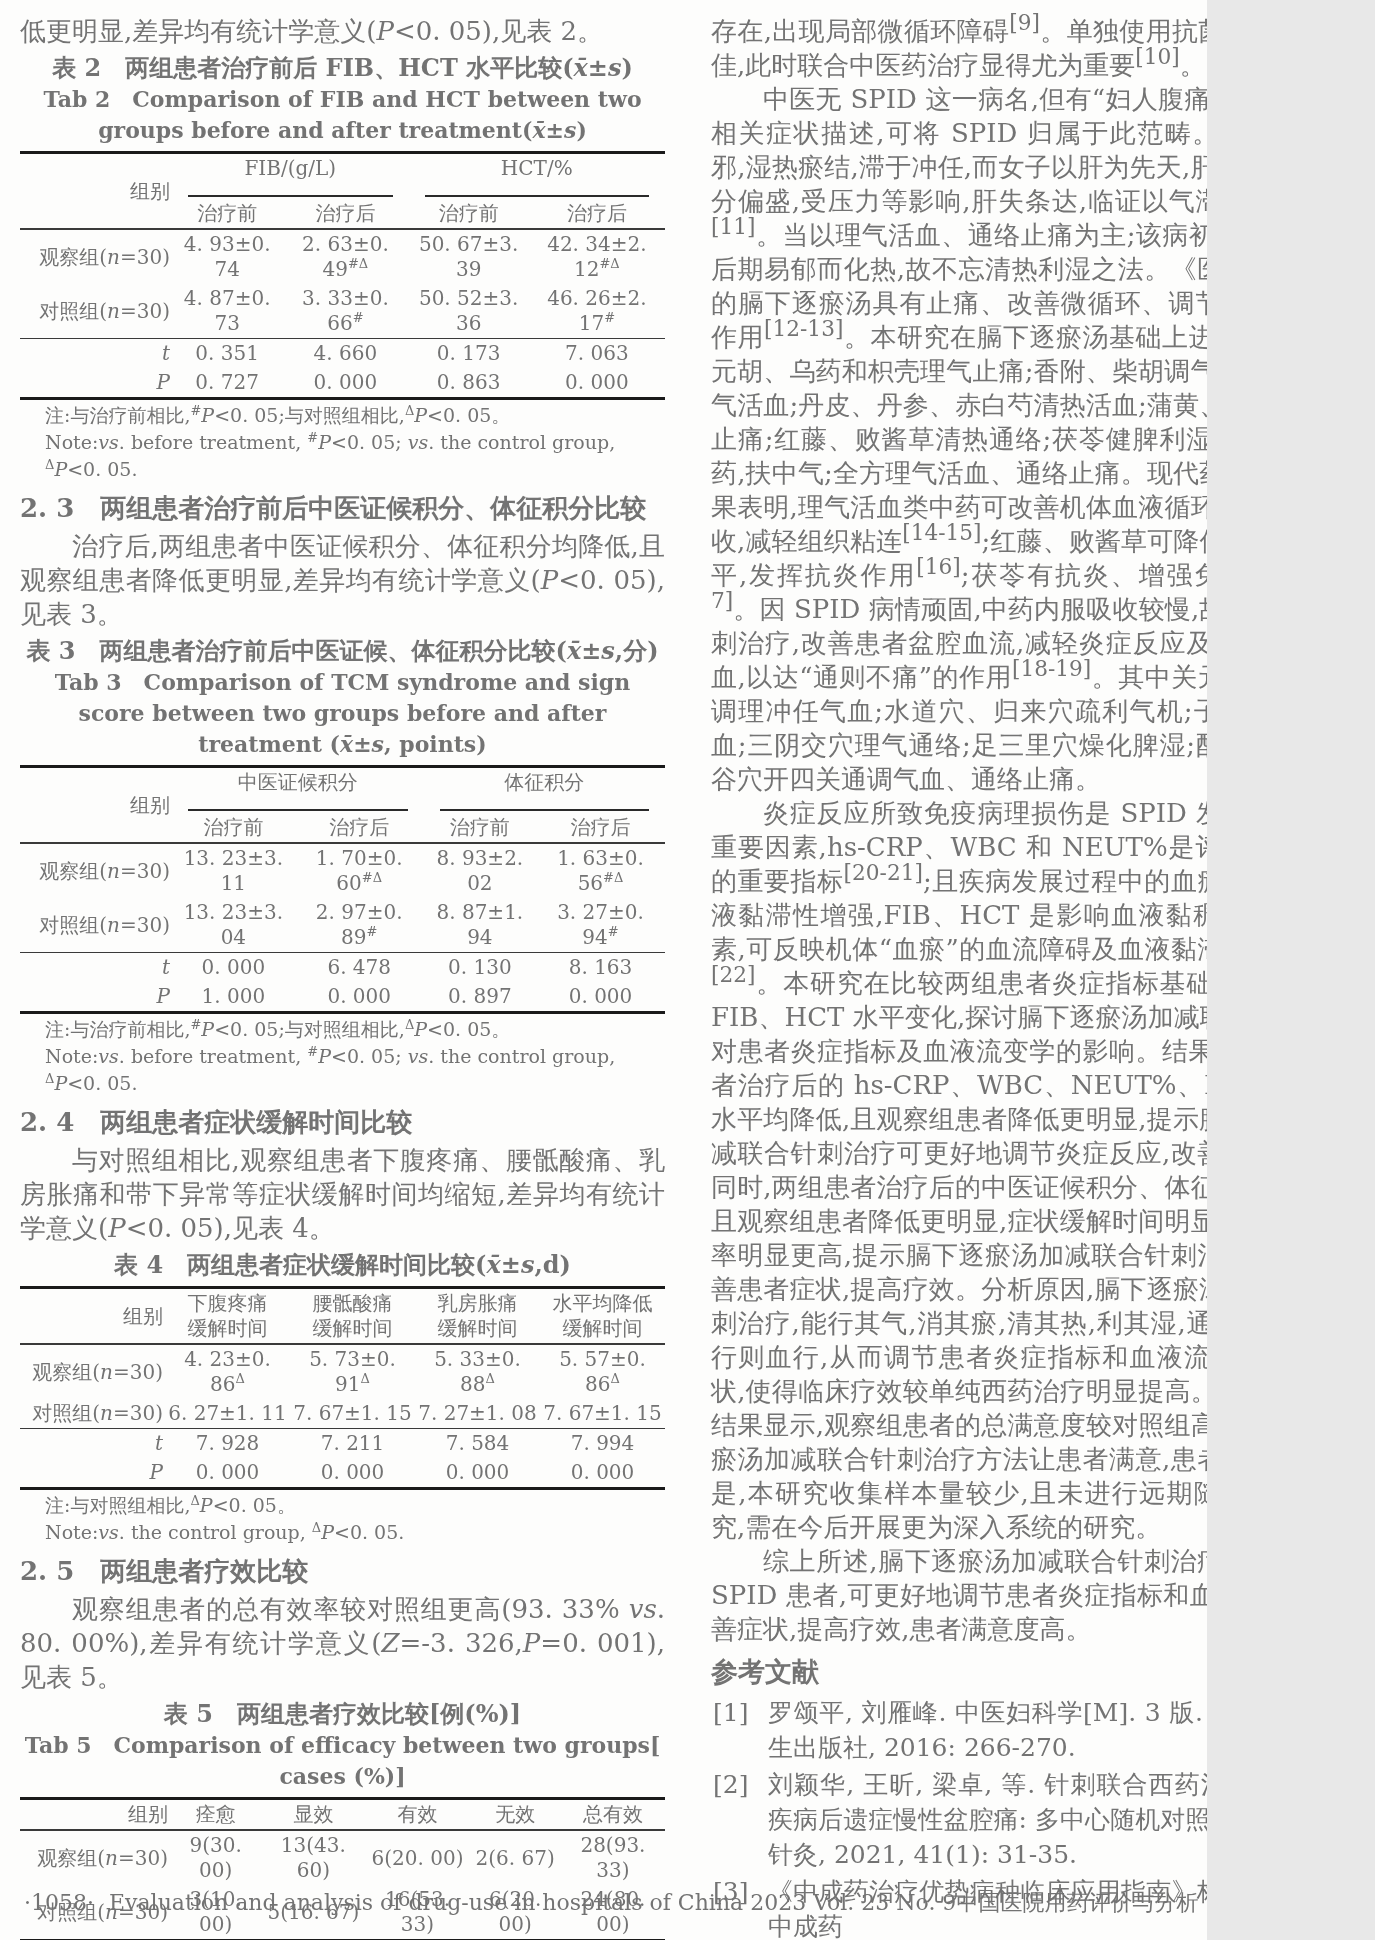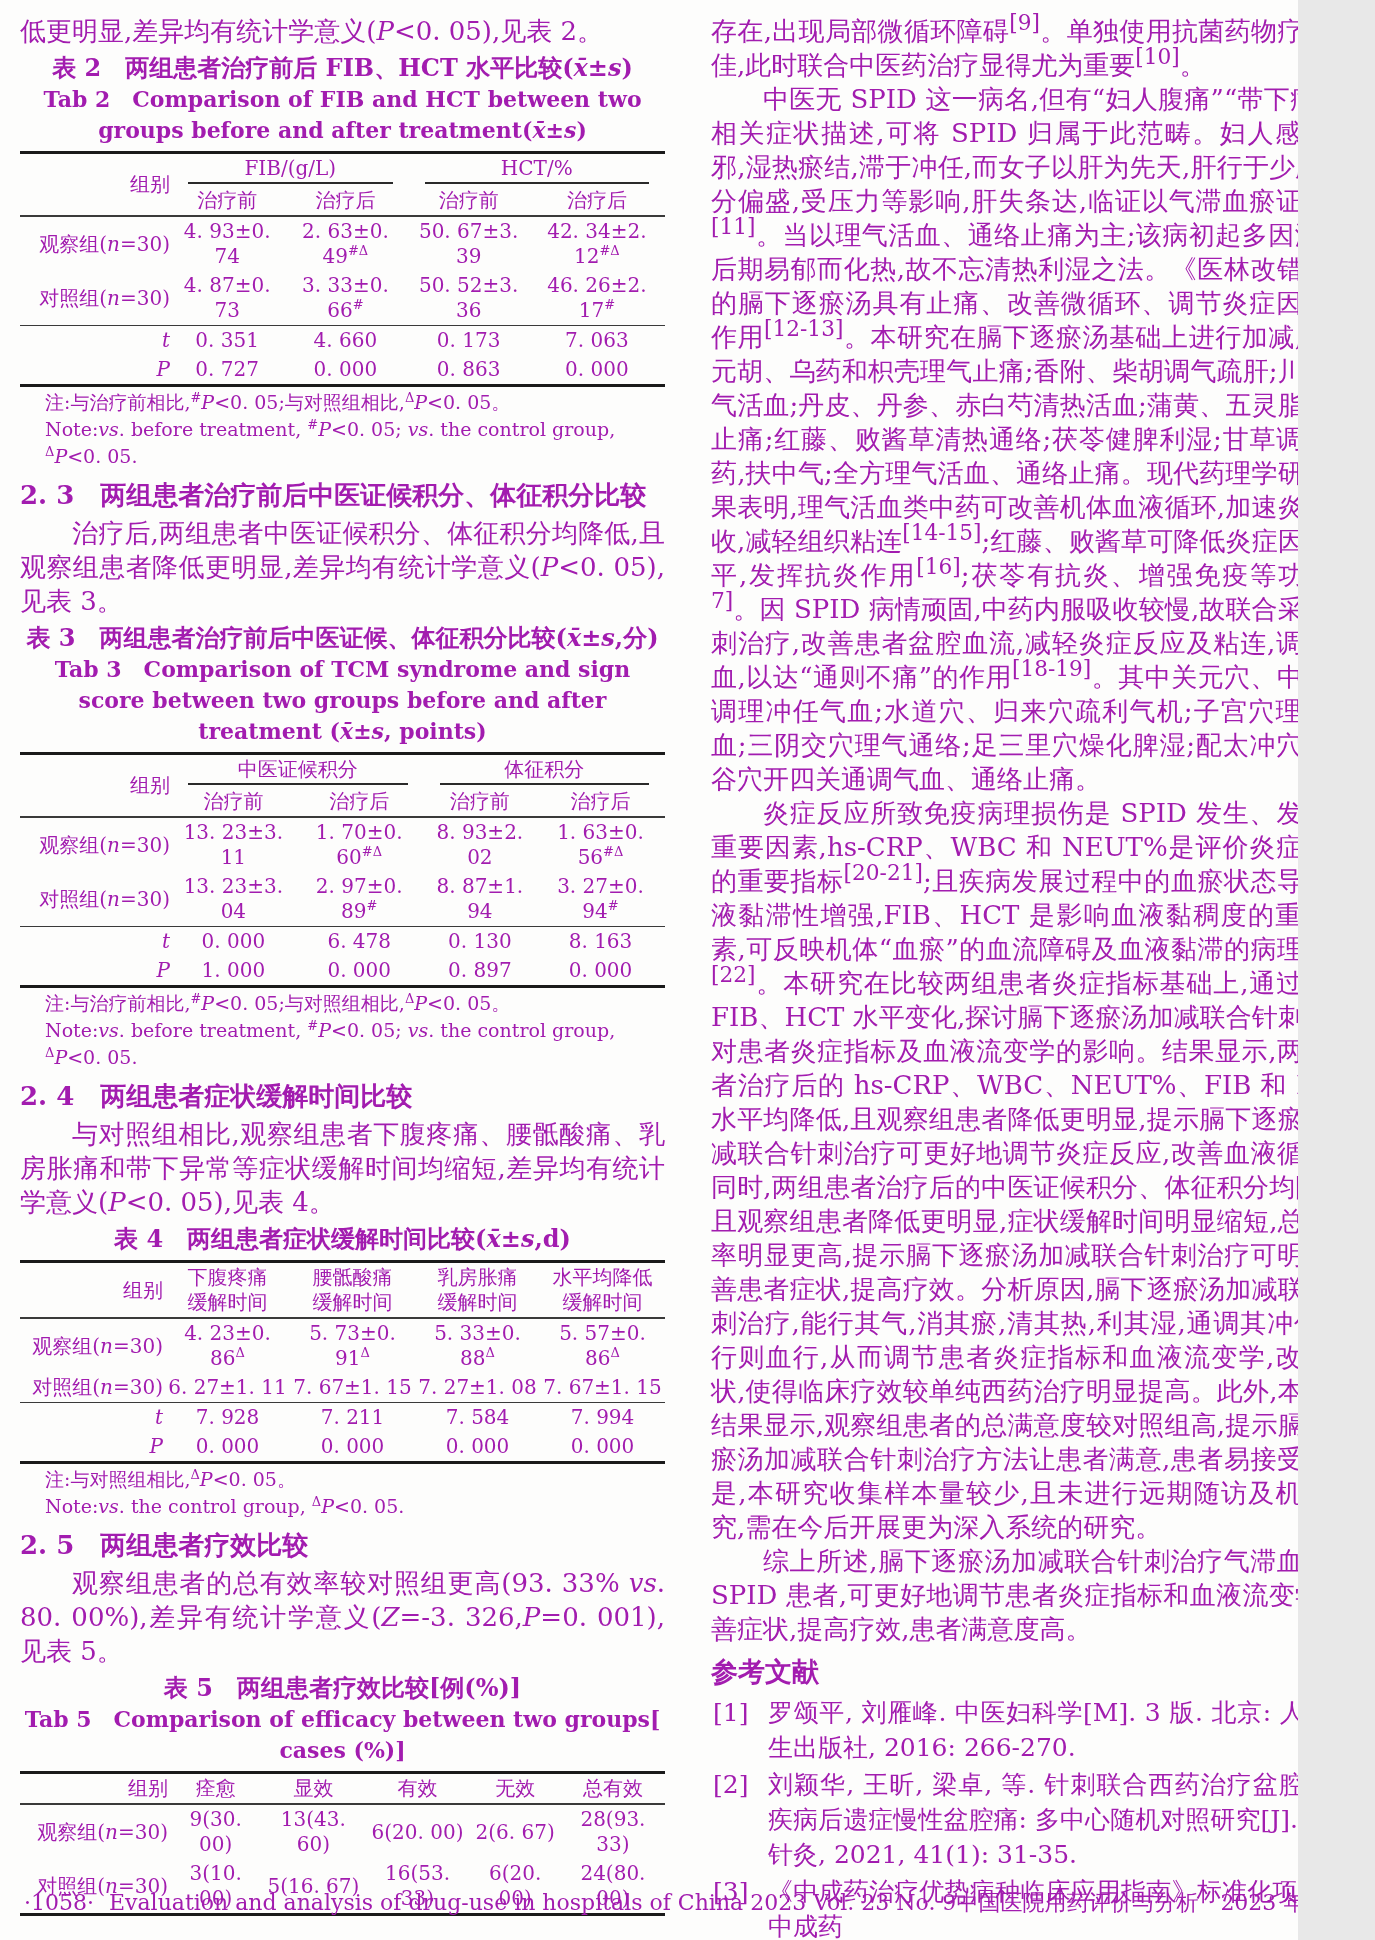--- a/index.html
+++ b/index.html
@@ -1,32 +1,32 @@
 <!DOCTYPE html>
 <html><head>
 <meta charset="utf-8">
 <style>
   html,body{margin:0;padding:0;background:#e8e8e8;}
-  .page{position:relative;width:1298px;height:1940px;background:#fdfdfc;overflow:hidden;
-        font-family:"DejaVu Serif","Liberation Serif",serif;color:#a21caf;}
+  .page{position:relative;width:1207px;height:1940px;background:#fdfdfc;overflow:hidden;
+        font-family:"DejaVu Serif","Liberation Serif",serif;color:#737373;}
   .columns{position:absolute;top:14px;left:20px;display:flex;gap:46px;}
   .col{width:645px;}
   .para{margin:0;font-size:26px;line-height:34px;text-align:justify;text-indent:52px;word-break:break-all;}
   .para.cont{text-indent:0;}
   .sec{margin:9px 0 4px;font-size:26px;line-height:33px;font-weight:bold;}
   .tblock{margin:4px 0;}
   .tbl-title{text-align:center;font-weight:bold;}
   .tbl-title.zh{font-size:24px;line-height:32px;margin-top:3px;}
   .tbl-title.en{font-size:22px;line-height:31px;}
   table.jtable{width:100%;border-collapse:collapse;border-top:3px solid #1a1a1a;border-bottom:3px solid #1a1a1a;margin:5px 0 2px;}
   .jtable th,.jtable td{font-weight:normal;font-size:20px;line-height:25px;padding:2px 2px;text-align:center;vertical-align:middle;}
   .jtable .left{text-align:right;padding-left:3px;}
   .jtable tr.subrow th{border-bottom:2px solid #3a3a3a;}
   .jtable th.grouphead{border-bottom:2px solid #3a3a3a;}
-  .jtable .spanline{border-bottom:2px solid #2a2a2a;margin:0 14px;padding-bottom:1px;}
+  .jtable .spanline{border-bottom:2px solid #2a2a2a;margin:0 14px;padding-bottom:14px;}
   .jtable tr.rule td{border-top:1.5px solid #3a3a3a;}
   .jtable sup,.note sup{font-size:13px;}
   .note{font-size:19px;line-height:27px;padding-left:25px;}
   .refs-heading{font-size:27px;font-weight:bold;line-height:36px;margin:8px 0 5px;}
   .ref{position:relative;padding-left:57px;font-size:25px;line-height:35px;text-align:justify;margin:2px 0;word-break:break-all;}
   .ref-label{position:absolute;left:2px;top:0;}
   .footer{position:absolute;left:24px;right:24px;bottom:22px;display:flex;justify-content:space-between;align-items:baseline;font-size:22px;white-space:nowrap;}
   .footer-left{display:flex;gap:15px;}
   sup{line-height:0;}
   i{font-style:italic;}

